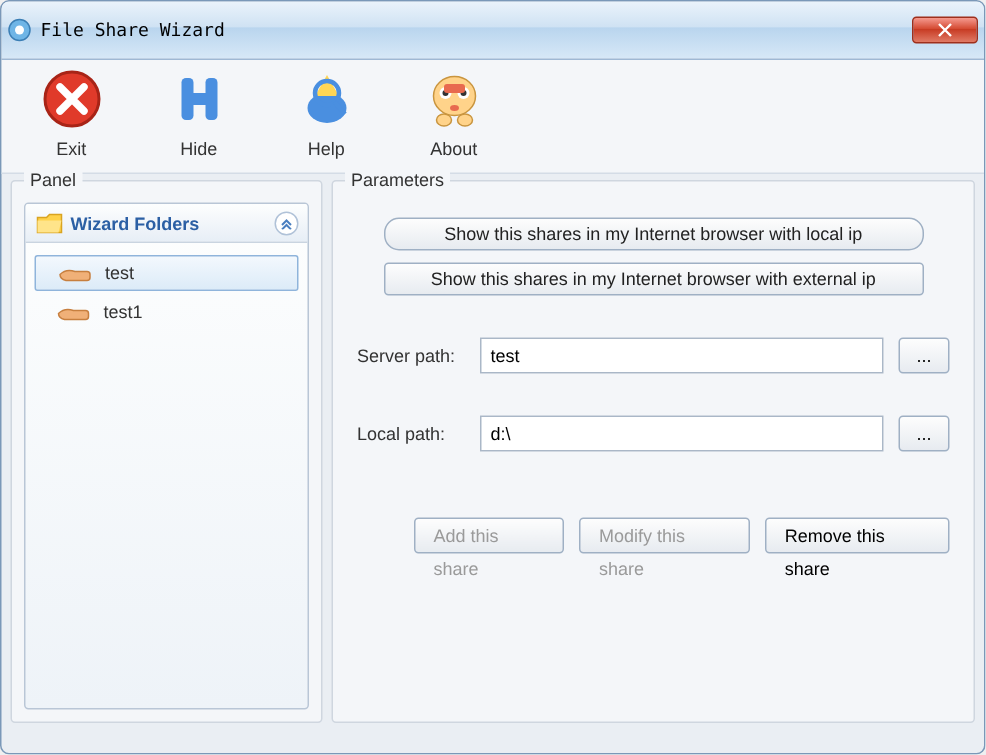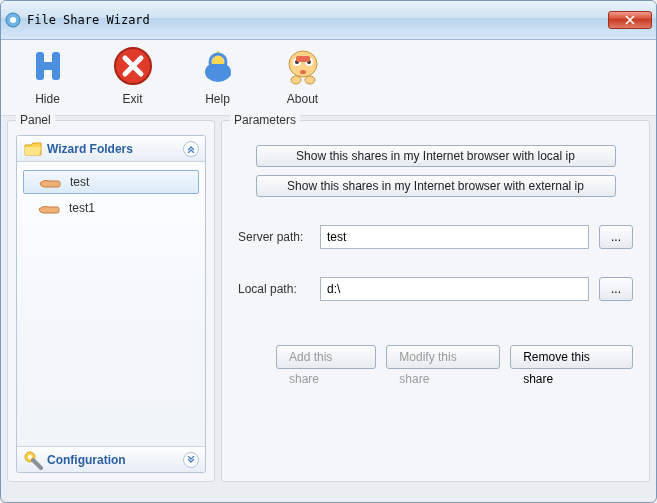--- a/index.html
+++ b/index.html
@@ -33,21 +33,21 @@
 .acc-chevron { width: 16px; height: 16px; border: 1px solid #b0c2d8; border-radius: 50%; background: #fff; display: flex; align-items: center; justify-content: center; }
 
 .tree { flex: 1; padding: 8px 6px; }
 .tree-item { display: flex; align-items: center; height: 24px; padding: 0 4px; margin-bottom: 2px; cursor: pointer; }
 .tree-item.selected { border: 1px solid #8fb4db; background: linear-gradient(#f3f8fd, #dcebf8); border-radius: 2px; }
 .tree-item .hand-icon { width: 24px; height: 14px; margin-right: 8px; margin-left: 10px; }
 .tree-item .item-label { color: #333; }
 
 .params-box { flex: 1; padding: 18px 12px 12px 12px; }
 .wide-btn { display: block; width: 360px; height: 22px; margin: 0 auto 8px auto; border: 1px solid #9fb0c4; background: linear-gradient(#fdfdfd, #e7ebf0); border-radius: 3px; cursor: pointer; color: #222; text-align: center; line-height: 20px; }
-.wide-btn:first-of-type { margin-top: 6px; }
+.wide-btn:first-of-type { margin-top: 6px; border-radius: 10px; }
 
 .field-row { display: flex; align-items: center; margin-top: 28px; padding: 0 4px; }
 .field-row .fl { width: 82px; color: #333; }
 .field-row input[type=text] { flex: 1; height: 24px; border: 1px solid #aab7c7; padding: 0 6px; background: #fff; }
 .browse-btn { width: 34px; height: 24px; margin-left: 10px; border: 1px solid #9fb0c4; background: linear-gradient(#fdfdfd, #e7ebf0); border-radius: 3px; cursor: pointer; text-align: center; line-height: 22px; }
 
 .action-row { display: flex; gap: 10px; margin-top: 44px; padding: 0 4px; justify-content: flex-start; margin-left: 38px; }
 .act-btn { height: 24px; padding: 0 12px; border: 1px solid #9fb0c4; background: linear-gradient(#fdfdfd, #e7ebf0); border-radius: 3px; cursor: pointer; line-height: 22px; }
 .act-btn.disabled { color: #9a9a9a; cursor: default; }
 </style>
@@ -68,35 +68,35 @@
       <svg viewBox="0 0 10 10">
           <path d="M1 1 L9 9 M9 1 L1 9" stroke="#fff" stroke-width="1.6"></path>
         </svg>
     </div>
   </div>
 
   <div class="toolbar">
     <div class="tool-item">
       <span class="icon-wrap">
         <svg viewBox="0 0 40 40">
+            <circle cx="20" cy="20" r="18" fill="#e03a2a" stroke="#a82417" stroke-width="2"></circle>
+            <path d="M12 12 L28 28 M28 12 L12 28" stroke="#fff" stroke-width="5" stroke-linecap="round"></path>
+          </svg>
+      </span>
+      <span class="label">Exit</span>
+    </div>
+    <div class="tool-item">
+      <span class="icon-wrap">
+        <svg viewBox="0 0 40 40">
             <rect x="8" y="6" width="8" height="28" rx="3" fill="#4a8fe0"></rect>
             <rect x="24" y="6" width="8" height="28" rx="3" fill="#4a8fe0"></rect>
             <rect x="14" y="16" width="12" height="8" fill="#4a8fe0"></rect>
           </svg>
       </span>
       <span class="label">Hide</span>
-    </div>
-    <div class="tool-item">
-      <span class="icon-wrap">
-        <svg viewBox="0 0 40 40">
-            <circle cx="20" cy="20" r="18" fill="#e03a2a" stroke="#a82417" stroke-width="2"></circle>
-            <path d="M12 12 L28 28 M28 12 L12 28" stroke="#fff" stroke-width="5" stroke-linecap="round"></path>
-          </svg>
-      </span>
-      <span class="label">Exit</span>
     </div>
     <div class="tool-item">
       <span class="icon-wrap">
         <svg viewBox="0 0 40 40">
             <ellipse cx="20" cy="26" rx="13" ry="10" fill="#4a8fe0"></ellipse>
             <path d="M20 4 L28 18 L12 18 Z" fill="#ffd655"></path>
             <circle cx="20" cy="16" r="8" fill="none" stroke="#4a8fe0" stroke-width="3"></circle>
             <line x1="25" y1="22" x2="32" y2="30" stroke="#4a8fe0" stroke-width="3"></line>
           </svg>
       </span>
@@ -150,35 +150,20 @@
           </div>
           <div class="tree-item">
             <span class="hand-icon">
               <svg viewBox="0 0 24 14">
                   <path d="M2 8 Q6 4 12 6 L20 6 Q22 6 22 8 L22 10 Q22 12 20 12 L6 12 Q2 11 2 8 Z" fill="#f0b078" stroke="#c77f3f"></path>
                 </svg>
             </span>
             <span class="item-label">test1</span>
           </div>
         </div>
-        <div class="acc-header bottom">
-          <span class="acc-icon">
-            <svg viewBox="0 0 20 20">
-                <circle cx="7" cy="7" r="5" fill="#ffd24a" stroke="#d9a420"></circle>
-                <path d="M10 10 L18 18" stroke="#8a8f99" stroke-width="4" stroke-linecap="round"></path>
-                <circle cx="7" cy="7" r="2" fill="#fff"></circle>
-              </svg>
-          </span>
-          <span class="acc-title">Configuration</span>
-          <span class="acc-chevron">
-            <svg width="8" height="8" viewBox="0 0 8 8">
-                <path d="M1 0 L4 3 L7 0 M1 3 L4 6 L7 3" stroke="#4a7fc0" stroke-width="1.3" fill="none"></path>
-              </svg>
-          </span>
-        </div>
       </div>
     </div>
 
     <div class="params-box">
       <span class="box-label">Parameters</span>
 
       <div class="wide-btn">Show this shares in my Internet browser with local ip</div>
       <div class="wide-btn">Show this shares in my Internet browser with external ip</div>
 
       <div class="field-row">

